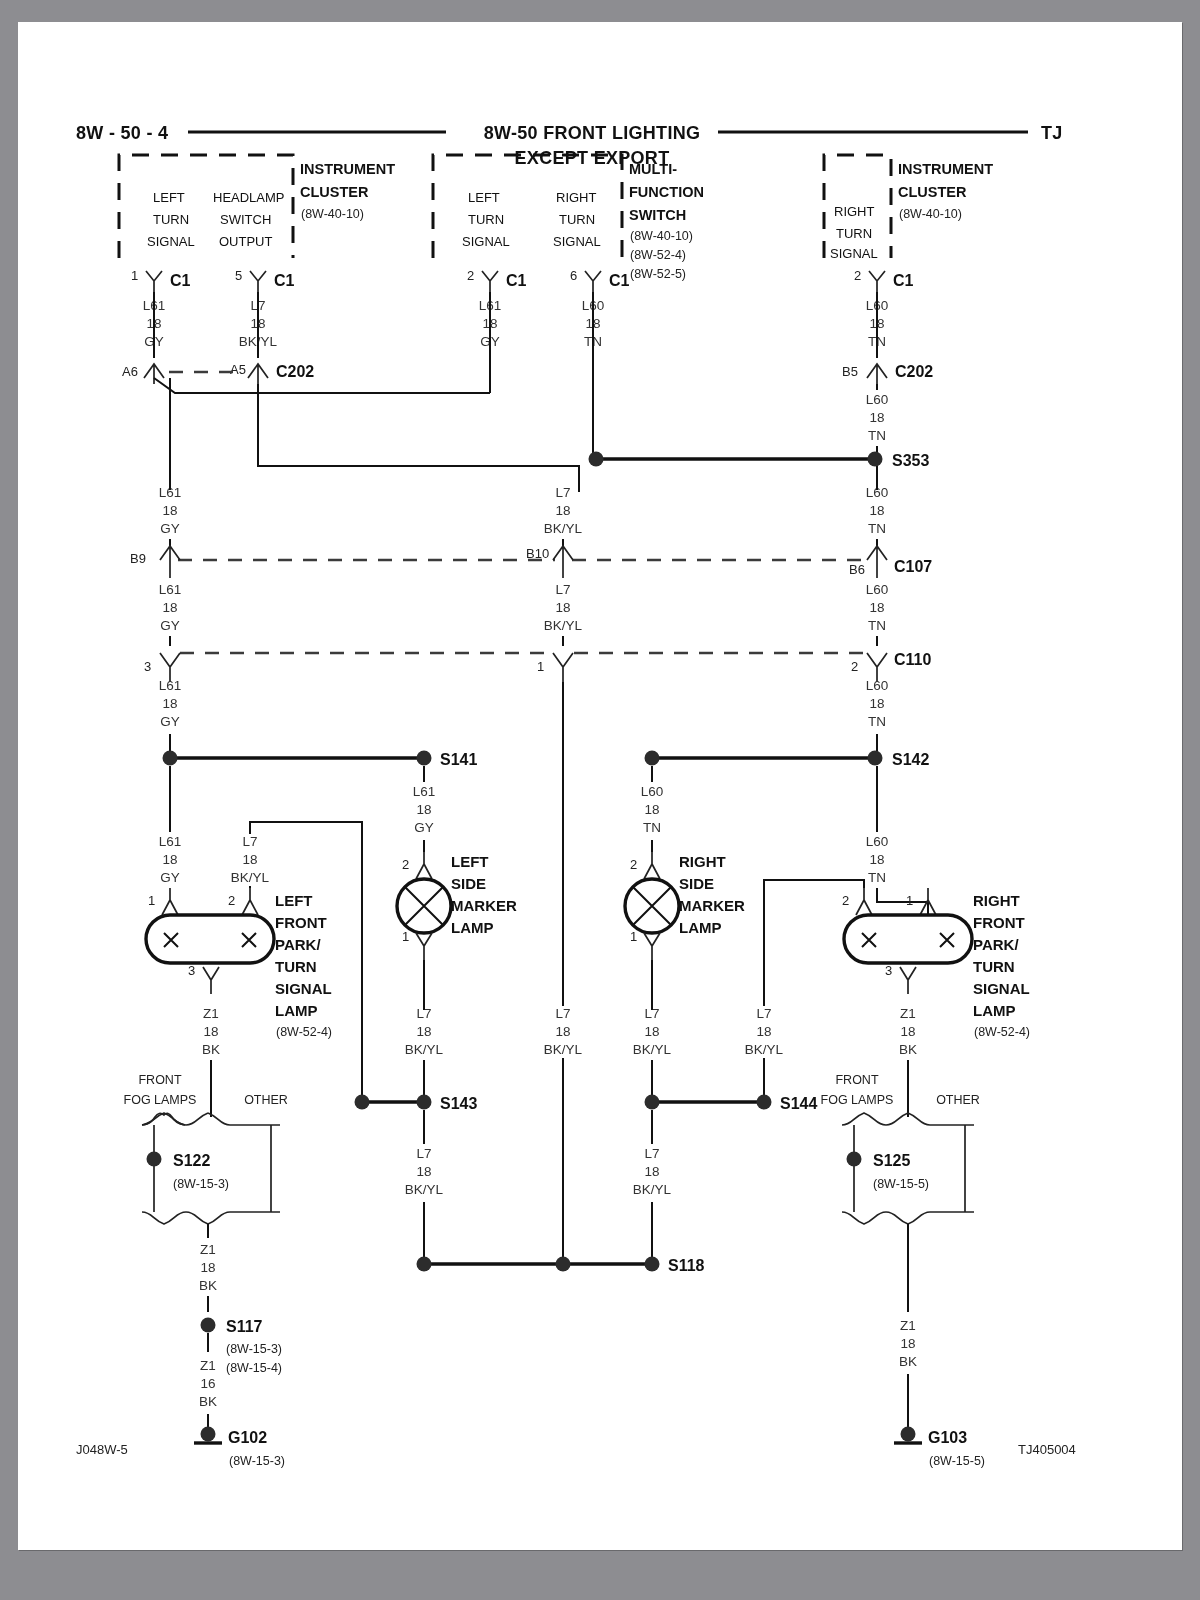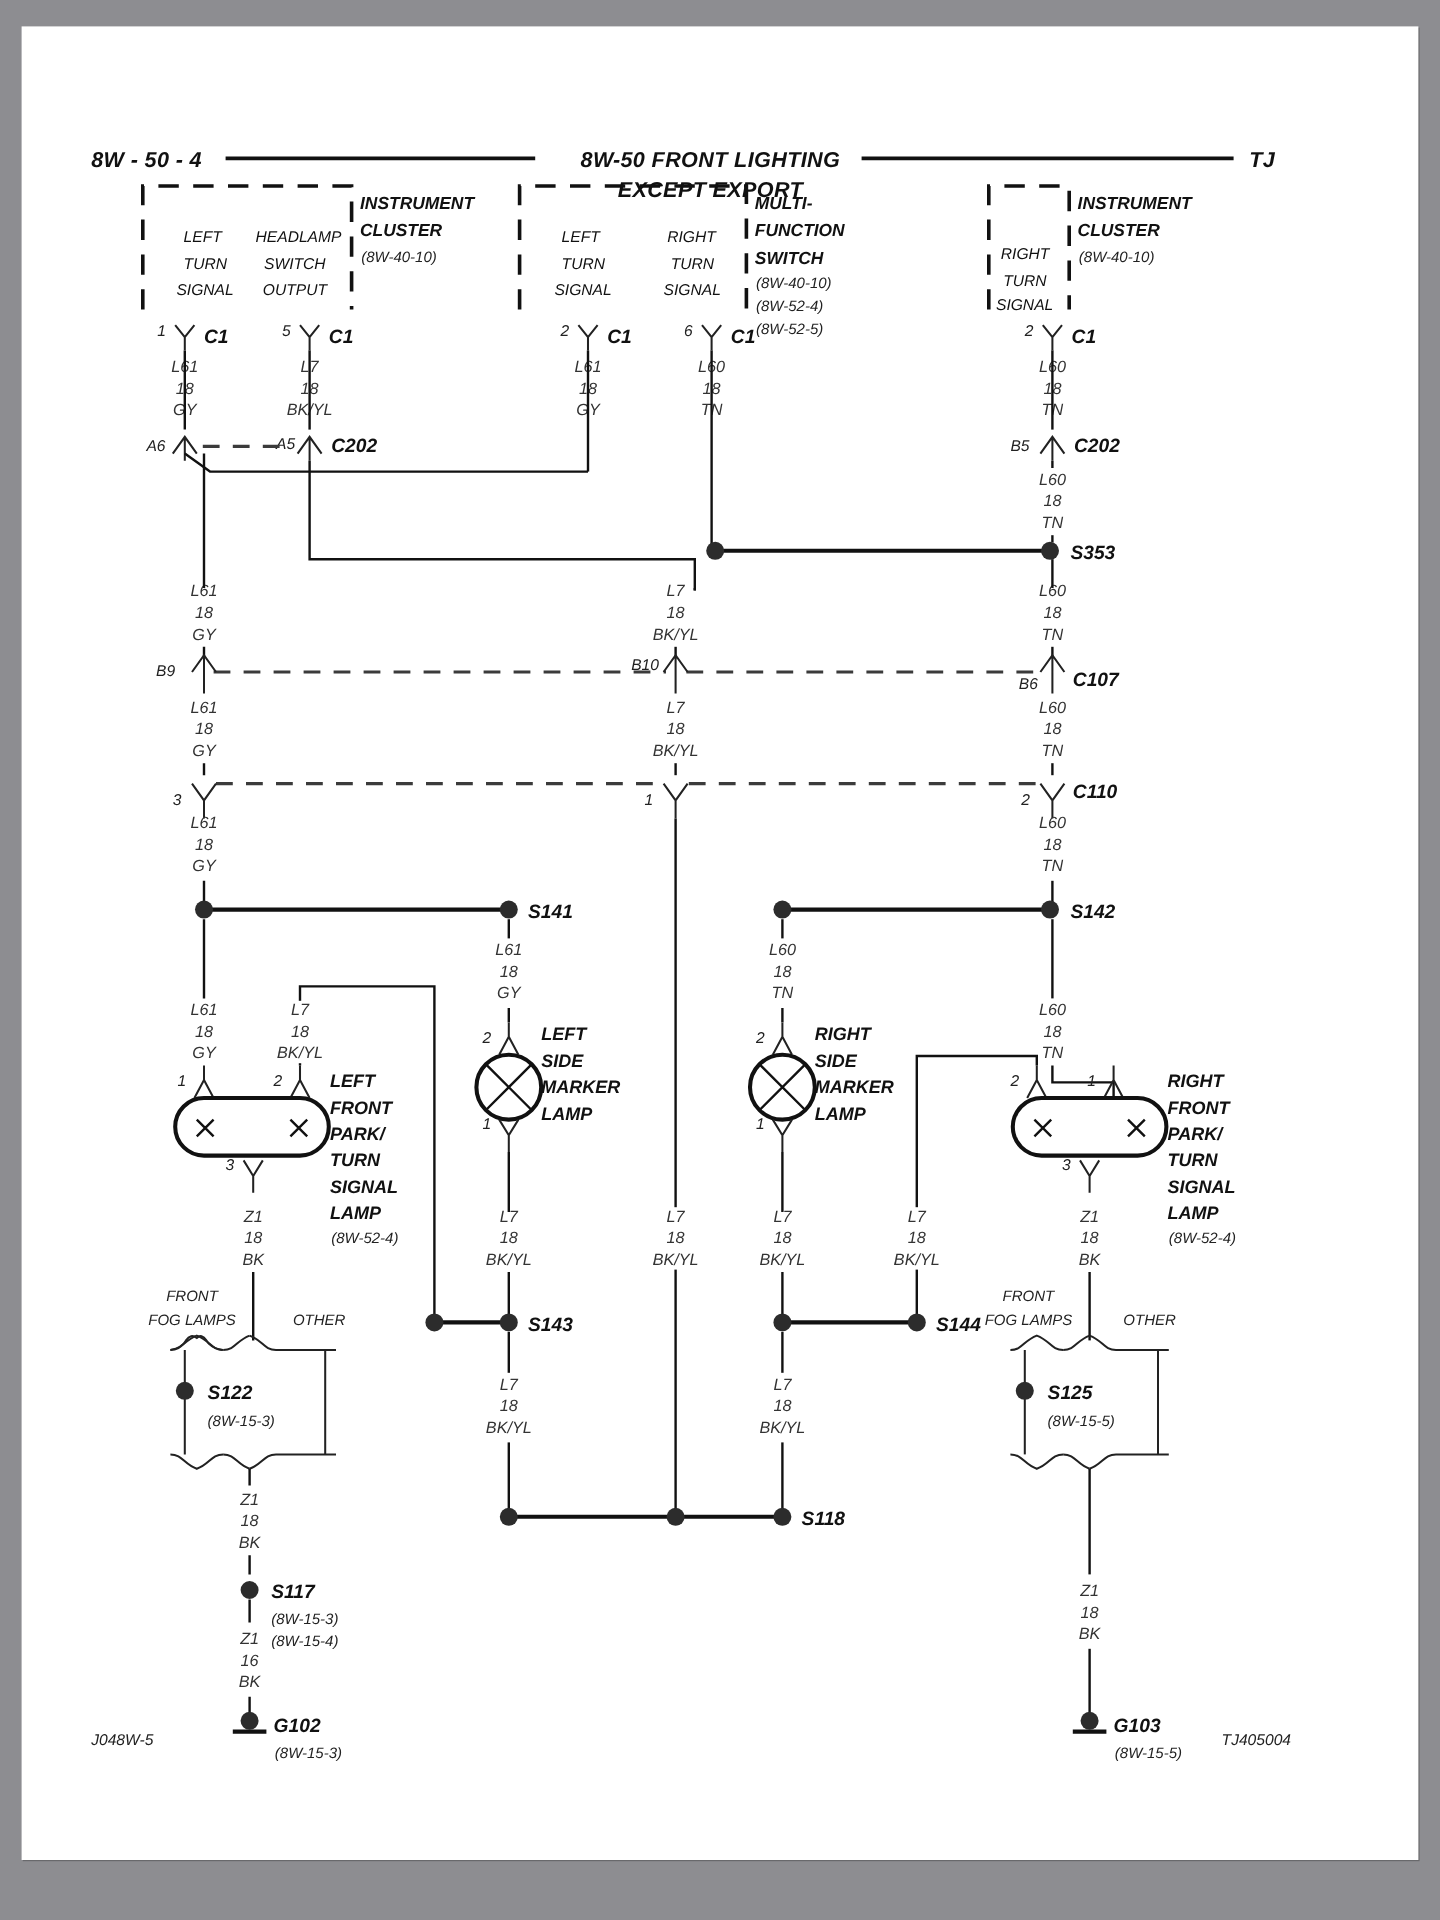--- a/index.html
+++ b/index.html
@@ -8,21 +8,20 @@
     background: #8d8d91;
     font-family: "Liberation Sans", sans-serif;
     overflow: hidden;
   }
   #page {
     position: absolute;
     left: 18px; top: 22px;
     width: 1164px; height: 1528px;
     background: #ffffff;
     box-shadow: 1px 1px 0 rgba(0,0,0,0.25);
-    font-style: italic;
   }
   svg { display: block; }
   text { font-family: "Liberation Sans", sans-serif; fill: #111; }
   .t-hdr   { font-size: 18px; font-weight: bold; letter-spacing: .3px; }
   .t-box   { font-size: 14.5px; font-weight: bold; }
   .t-boxs  { font-size: 13px; }
   .t-ref   { font-size: 12.5px; fill: #222; }
   .t-wire  { font-size: 13.5px; fill: #333; }
   .t-pin   { font-size: 13px; fill: #222; }
   .t-conn  { font-size: 16px; font-weight: bold; }

